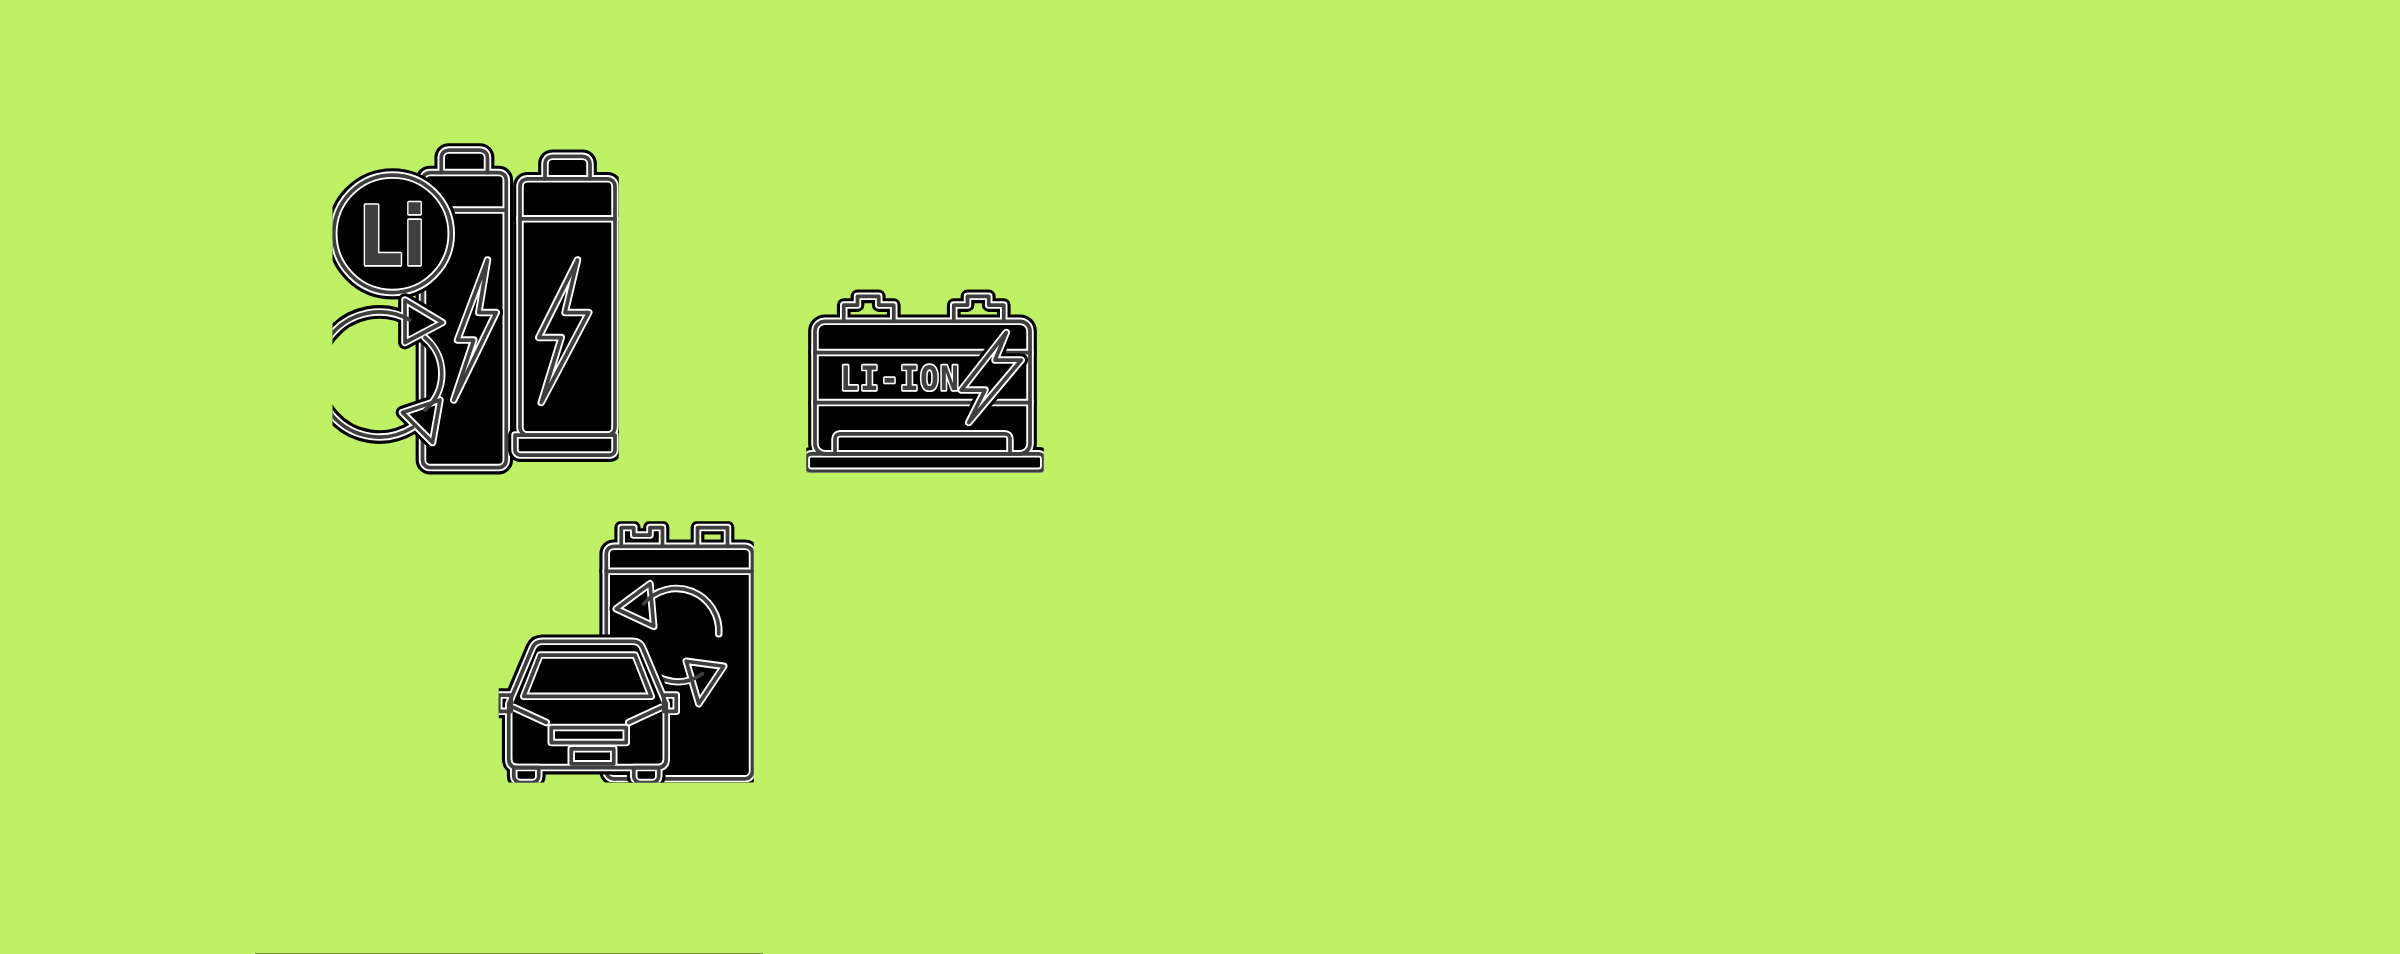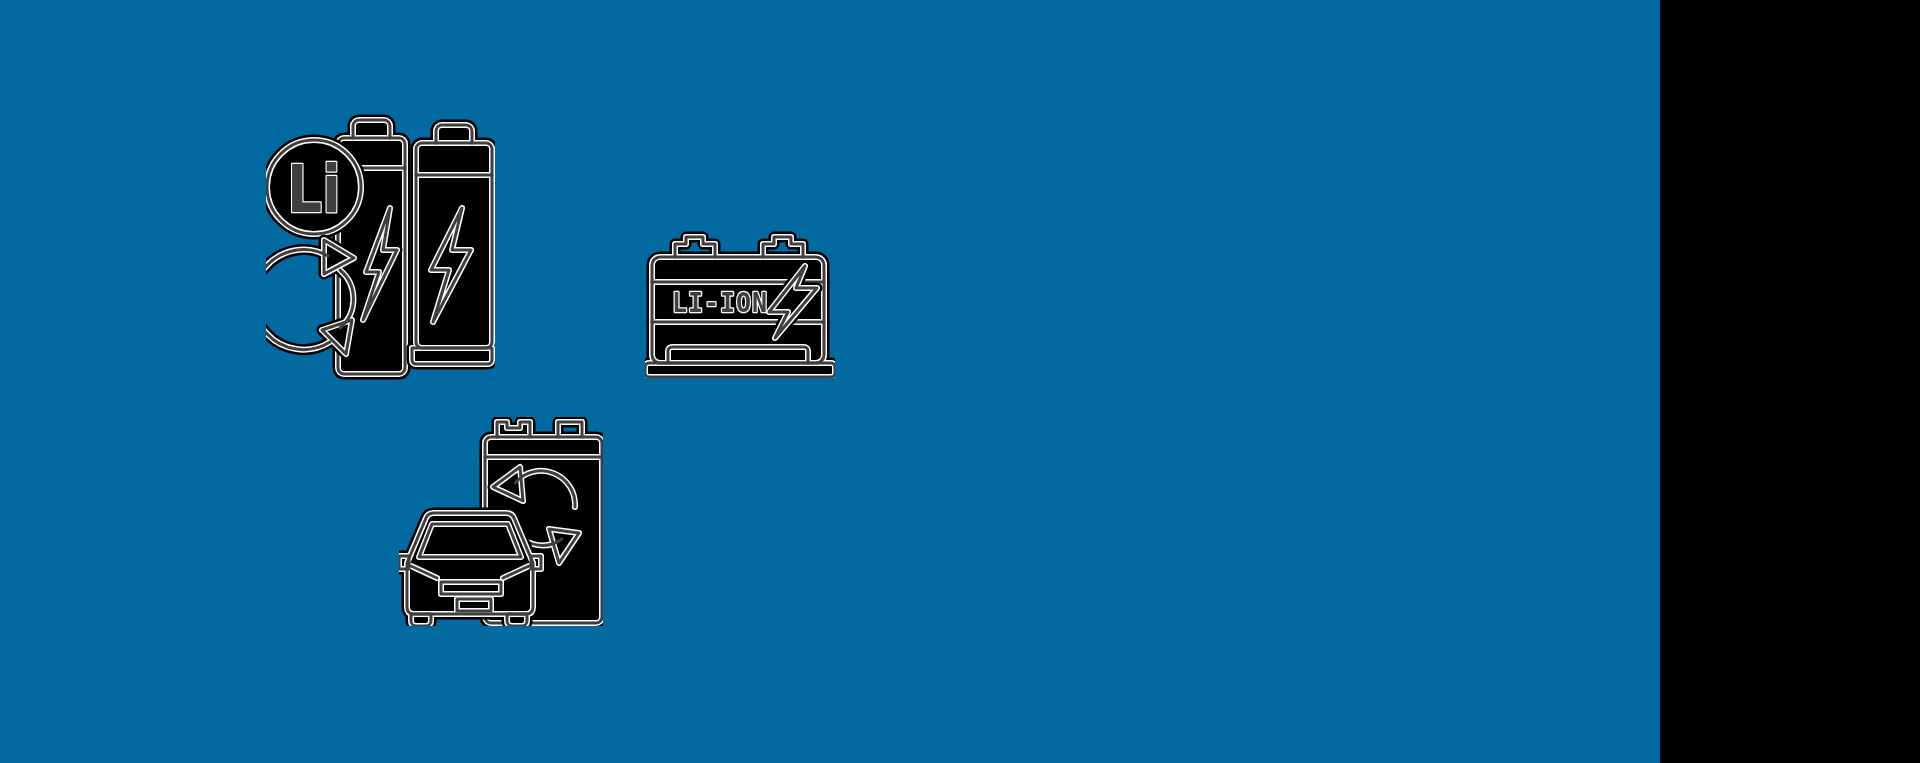--- a/index.html
+++ b/index.html
@@ -1,16 +1,16 @@
 <!DOCTYPE html>
 <html><head>
 <meta charset="utf-8">
 <style>
   html,body{margin:0;padding:0;background:#000;}
-  #canvas{position:relative;width:1660px;height:763px;background:#0369a1;overflow:hidden;
+  #canvas{position:relative;width:1920px;height:763px;background:#bef264;overflow:hidden;
           font-family:"DejaVu Sans","Liberation Sans",sans-serif;}
   .icon{position:absolute;}
   
   .L0{stroke:#000;stroke-width:11;fill:#000;stroke-linejoin:round;stroke-linecap:round;}
   .L1{stroke:#fff;stroke-width:6;fill:#000;stroke-linejoin:round;stroke-linecap:round;}
   .L2{stroke:#3f3f3f;stroke-width:3;fill:none;stroke-linejoin:round;stroke-linecap:round;}
   .ic-label{fill:#3f3f3f;stroke:#fff;stroke-width:2.6px;paint-order:stroke;font-weight:bold;
             stroke-linejoin:round;}
   .li-label{font-family:"DejaVu Sans","Liberation Sans",sans-serif;font-size:66px;}
   .liion-label{font-family:"DejaVu Sans Mono","Liberation Mono",monospace;font-size:27px;letter-spacing:1px;}

